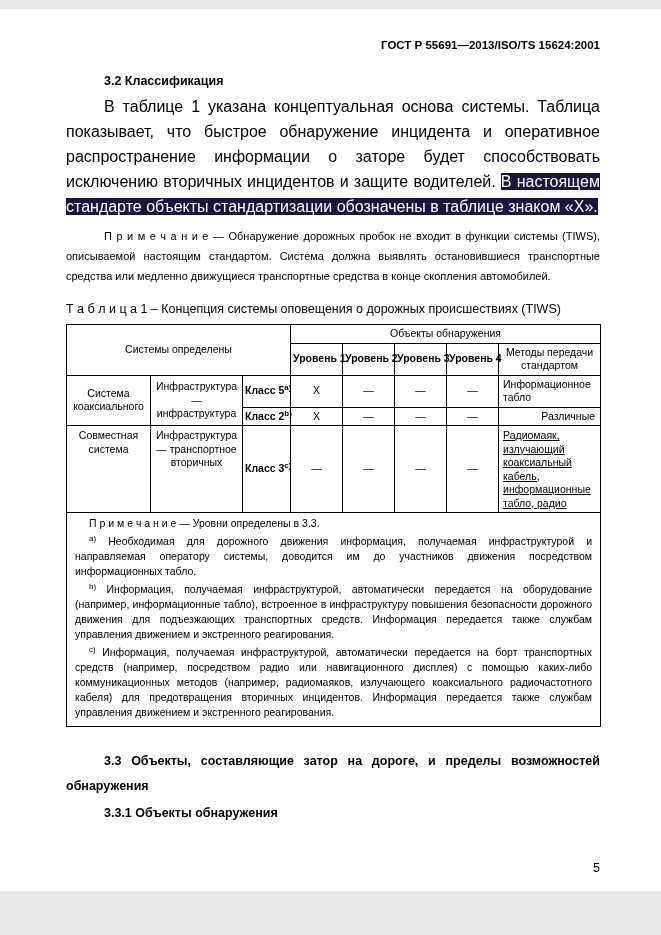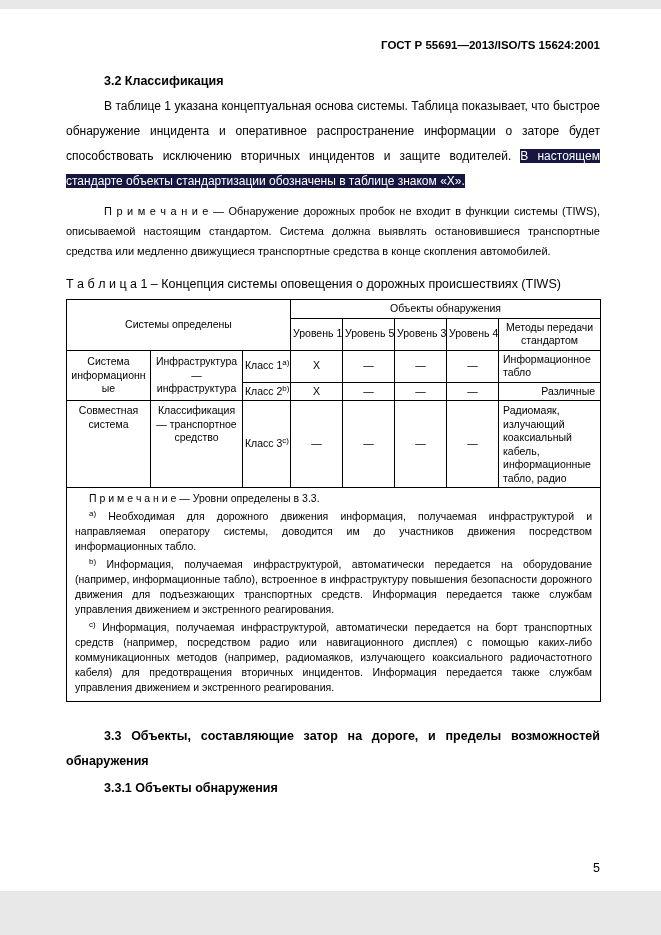--- a/index.html
+++ b/index.html
@@ -22,21 +22,21 @@
   }
   .h2 {
     font-weight: bold;
     font-size: 12.5px;
     line-height: 25px;
     text-indent: 38px;
     margin: 0;
   }
   .h2.justify { text-align: justify; }
   .body-text {
-    font-size: 12px;
+    font-size: 16px;
     line-height: 25px;
     text-align: justify;
     text-indent: 38px;
     margin: 0;
   }
   .highlight { color: #fff; }
   .note-text {
     font-size: 11px;
     line-height: 20px;
     text-align: justify;
@@ -57,24 +57,24 @@
   }
   .tbl th, .tbl td {
     border: 1px solid #000;
     padding: 2px 2px;
     text-align: center;
     vertical-align: middle;
     font-weight: normal;
     line-height: 13.5px;
     word-wrap: break-word;
   }
-  .tbl .nowrap { white-space: nowrap; }
+  .tbl .nowrap { white-space: nowrap; font-weight: bold; }
   .tbl .lefttext { text-align: left; padding-left: 4px; padding-right: 4px; }
   .tbl .righttext { text-align: right; padding-right: 5px; }
-  .tbl .justtext { text-align: justify; padding-left: 4px; padding-right: 4px; }
+  .tbl .justtext { text-align: justify; padding-left: 4px; padding-right: 4px; text-decoration: underline; }
   .tbl .toptext { vertical-align: top; padding-top: 3px; }
   .tbl td.notes-cell {
     text-align: justify;
     padding: 3px 8px 6px 8px;
   }
   .notes-cell p {
     margin: 0 0 3px 0;
     text-indent: 14px;
     line-height: 15px;
     font-size: 10.5px;
@@ -116,46 +116,46 @@
       <col style="width:52px">
       <col style="width:102px">
     </colgroup>
     <tbody>
       <tr>
         <th colspan="3" rowspan="2">Системы определены</th>
         <th colspan="5">Объекты обнаружения</th>
       </tr>
       <tr>
         <th class="nowrap">Уровень 1</th>
-        <th class="nowrap">Уровень 5</th>
+        <th class="nowrap">Уровень 2</th>
         <th class="nowrap">Уровень 3</th>
         <th class="nowrap">Уровень 4</th>
         <th>Методы передачи стандартом</th>
       </tr>
       <tr>
-        <td rowspan="2">Система информационные</td>
+        <td rowspan="2">Система коаксиального</td>
         <td rowspan="2">Инфраструктура — инфраструктура</td>
-        <td class="nowrap"><span>Класс 1</span><sup>a)</sup></td>
+        <td class="nowrap"><span>Класс 5</span><sup>a)</sup></td>
         <td>X</td>
         <td>—</td>
         <td>—</td>
         <td>—</td>
         <td class="lefttext">Информационное табло</td>
       </tr>
       <tr>
         <td class="nowrap"><span>Класс 2</span><sup>b)</sup></td>
         <td>X</td>
         <td>—</td>
         <td>—</td>
         <td>—</td>
         <td class="righttext">Различные</td>
       </tr>
       <tr>
         <td class="toptext">Совместная система</td>
-        <td class="toptext">Классификация — транспортное средство</td>
+        <td class="toptext">Инфраструктура — транспортное вторичных</td>
         <td class="nowrap"><span>Класс 3</span><sup>c)</sup></td>
         <td>—</td>
         <td>—</td>
         <td>—</td>
         <td>—</td>
         <td class="justtext toptext">Радиомаяк, излучающий коаксиальный кабель, информационные табло, радио</td>
       </tr>
       <tr>
         <td colspan="8" class="notes-cell">
           <p>П р и м е ч а н и е — Уровни определены в 3.3.</p>

